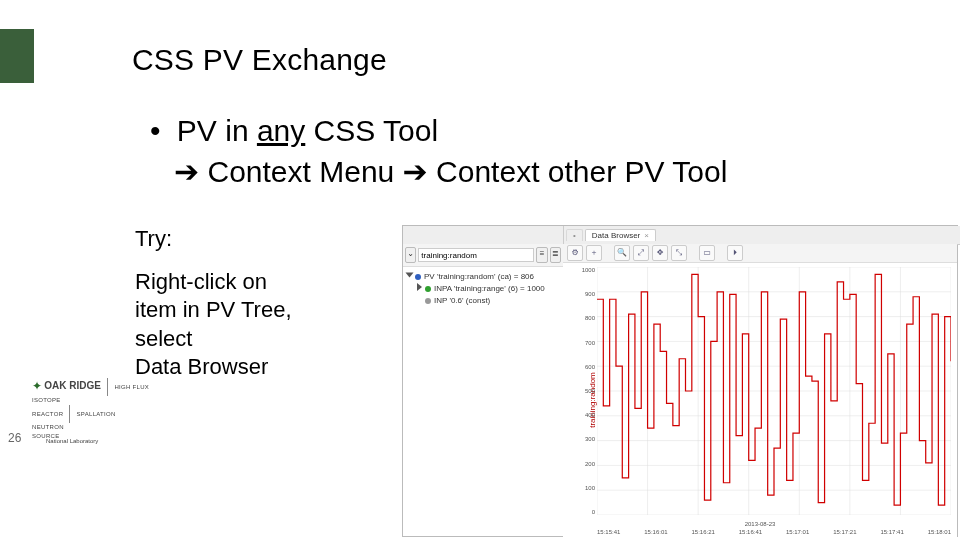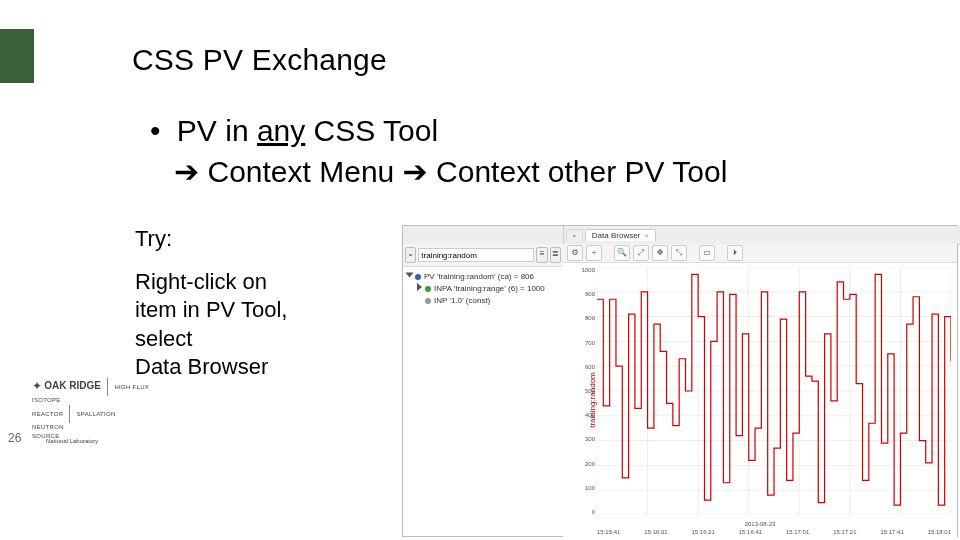--- a/index.html
+++ b/index.html
@@ -284,21 +284,21 @@
       <span class="arrow">➔</span>
       <span>Context Menu </span>
       <span class="arrow">➔</span>
       <span> Context other PV Tool</span>
     </div>
   </div>
 
   <div class="try-block">
     <div class="try-label">Try:</div>
     <div>Right-click on</div>
-    <div>item in PV Tool,</div>
+    <div>item in PV Tree,</div>
     <div>select</div>
     <div>Data Browser</div>
   </div>
 
   <div class="page-num">26</div>
 
   <div class="footer-logo">
     <span style="color:#2a6b2a;font-size:12px;vertical-align:middle">✦</span>
     <span class="ornl">OAK RIDGE</span>
     <span class="sep"></span>
@@ -337,21 +337,21 @@
         <div class="mini-btn">≣</div>
       </div>
       <div class="tree">
         <div class="node">
           <span class="tri"></span><span class="dot blue"></span><span>PV 'training:random' (ca) = 806</span>
         </div>
         <div class="node indent1">
           <span class="tri" style="transform:none"></span><span class="dot green"></span><span>INPA 'training:range' (6) = 1000</span>
         </div>
         <div class="node indent1">
-          <span style="display:inline-block;width:8px"></span><span class="dot grey"></span><span>INP '1.0' (const)</span>
+          <span style="display:inline-block;width:8px"></span><span class="dot grey"></span><span>INP '0.6' (const)</span>
         </div>
       </div>
     </div>
 
     <div class="right-pane">
       <div class="toolbar">
         <div class="tool-icon">⚙</div>
         <div class="tool-icon">＋</div>
         <div class="spacer"></div>
         <div class="tool-icon">🔍</div>

